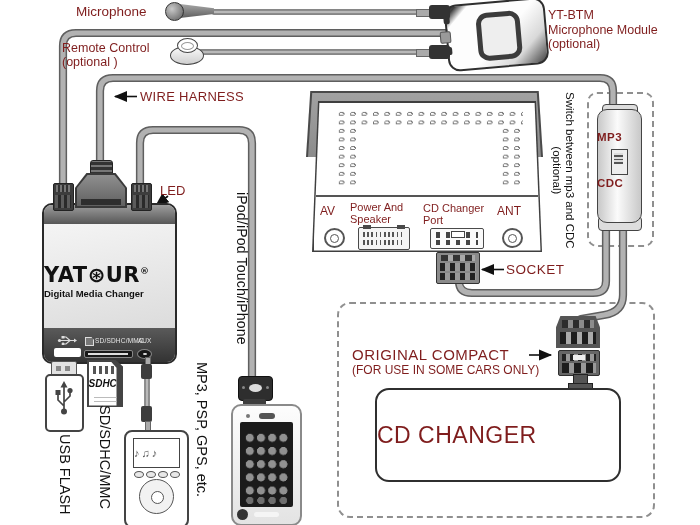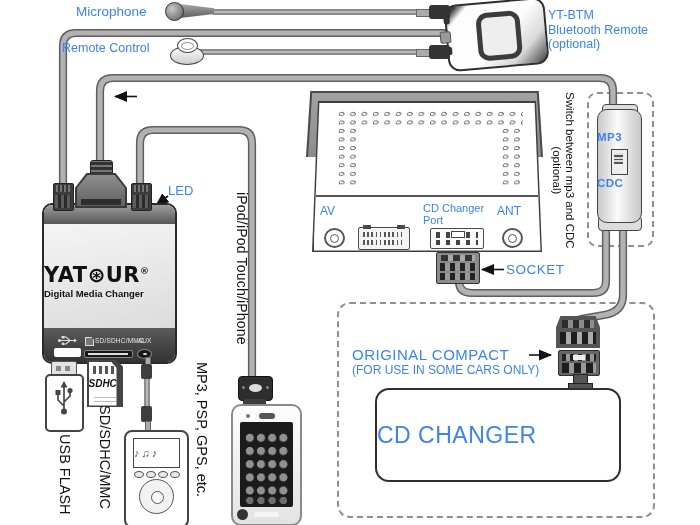--- a/index.html
+++ b/index.html
@@ -1,19 +1,19 @@
 <!DOCTYPE html>
 <html><head>
 <meta charset="utf-8">
 <style>
   html,body{margin:0;padding:0;background:#fff;}
   .stage{position:relative;width:700px;height:525px;background:#fff;overflow:hidden;
          font-family:"Liberation Sans",sans-serif;color:#111;}
   .abs{position:absolute;}
-  .lbl{position:absolute;z-index:6;white-space:nowrap;color:#3b82f6;}
+  .lbl{position:absolute;z-index:6;white-space:nowrap;color:#7f1d1d;}
   .ctr{}
   .vtext{position:absolute;z-index:6;transform-origin:0 0;transform:rotate(90deg);white-space:nowrap;color:#111;}
   .dashbox{position:absolute;border:2px dashed #8f8f8f;border-radius:13px;z-index:1;}
   svg.cables{position:absolute;left:0;top:0;z-index:2;}
   .dev{position:absolute;z-index:3;}
   .vents{position:absolute;z-index:4;
     background-image:radial-gradient(ellipse 3.1px 2.1px at 5.5px 4px,#fdfdfd 0 55%,#777 56% 95%,transparent 96%);
     background-size:11.4px 8.6px;}
   .circjack{position:absolute;width:17px;height:16px;border:2px solid #555;border-radius:50%;background:#fff;z-index:5;}
   .circjack i{position:absolute;left:4px;top:3.5px;width:7px;height:7px;border:1.5px solid #555;border-radius:50%;display:block;}
@@ -101,20 +101,24 @@
     </div>
   </div>
   <div class="vents" style="left:336px;top:110px;width:187px;height:17px;"></div>
   <div class="vents" style="left:336px;top:127px;width:23px;height:61px;"></div>
   <div class="vents" style="left:500px;top:127px;width:23px;height:61px;"></div>
   <div class="abs" style="left:316px;top:195px;width:222px;height:1.5px;background:#555;z-index:5;"></div>
   <div class="lbl ctr" style="left:320px;top:204px;width:26px;font-size:12px;">AV</div>
   <div class="circjack" style="left:324px;top:228px;">
       <i></i>
     </div>
+  <div class="lbl ctr" style="left:350px;top:202px;width:66px;font-size:11px;line-height:11.5px;">
+    <div>Power And</div>
+      <div>Speaker</div>
+  </div>
   <div class="dev" style="left:358px;top:227px;width:50px;height:21px;border:1.5px solid #4a4a4a;border-radius:2px;background:#f4f4f4;z-index:5;">
     <div class="abs" style="left:4px;top:-3px;width:8px;height:4px;background:#4a4a4a;"></div>
     <div class="abs" style="left:38px;top:-3px;width:8px;height:4px;background:#4a4a4a;"></div>
     <div class="pinrow" style="left:4px;top:4px;width:42px;height:5px;"></div>
     <div class="pinrow" style="left:4px;top:11.5px;width:42px;height:5px;"></div>
   </div>
   <div class="lbl ctr" style="left:423px;top:203px;width:64px;font-size:11px;line-height:11.5px;">
     <div>CD Changer</div>
       <div>Port</div>
   </div>
@@ -267,27 +271,29 @@
       <div class="abs" style="left:4px;top:9px;width:45px;height:64px;background-image:radial-gradient(circle 3.8px at 5.8px 6.8px,#919191 0 3.8px,transparent 4.3px);background-size:11.2px 13.2px;"></div>
       <div class="abs" style="left:4px;top:74px;width:45px;height:9px;background-image:radial-gradient(circle 3.5px at 5.8px 4.5px,#6e6e6e 0 3.5px,transparent 4px);background-size:11.2px 9px;"></div>
     </div>
     <div class="abs" style="left:4px;top:103px;width:11px;height:11px;background:#333;border-radius:50%;"></div>
     <div class="abs" style="left:21px;top:106px;width:25px;height:5px;background:#f5f5f5;border-radius:3px;"></div>
   </div>
 
   <div class="lbl" style="left:76px;top:4px;font-size:13.5px;">Microphone</div>
   <div class="lbl ctr" style="left:62px;top:42px;width:110px;font-size:12.5px;line-height:13.5px;">
     <div>Remote Control</div>
-  </div>
+      <div>(optional )</div>
+  </div>
+  <div class="lbl" style="left:140px;top:89px;font-size:13px;letter-spacing:.3px;">WIRE HARNESS</div>
   <div class="lbl ctr" style="left:548px;top:8px;width:116px;font-size:12.5px;line-height:14.5px;">
     <div>YT-BTM</div>
-      <div>Bluetooth Remote</div>
+      <div>Microphone Module</div>
       <div>(optional)</div>
   </div>
-  <div class="lbl" style="left:168px;top:183px;font-size:13px;">LED</div>
+  <div class="lbl" style="left:160px;top:183px;font-size:13px;">LED</div>
   <div class="lbl" style="left:506px;top:262px;font-size:13.5px;letter-spacing:.5px;">SOCKET</div>
   <div class="vtext" style="left:576px;top:92px;line-height:13px;">
     <div style="font-size:11.5px;">Switch between mp3 and CDC</div>
     <div style="font-size:11.5px;text-align:center;">(optional)</div>
   </div>
   <div class="lbl ctr" style="left:352px;top:346px;width:200px;">
     <div style="font-size:15px;letter-spacing:.5px;">ORIGINAL COMPACT</div>
     <div style="font-size:12px;">(FOR USE IN SOME CARS ONLY)</div>
   </div>
   <div class="vtext" style="left:250px;top:192px;font-size:14px;letter-spacing:.2px;">iPod/iPod Touch/iPhone</div>

